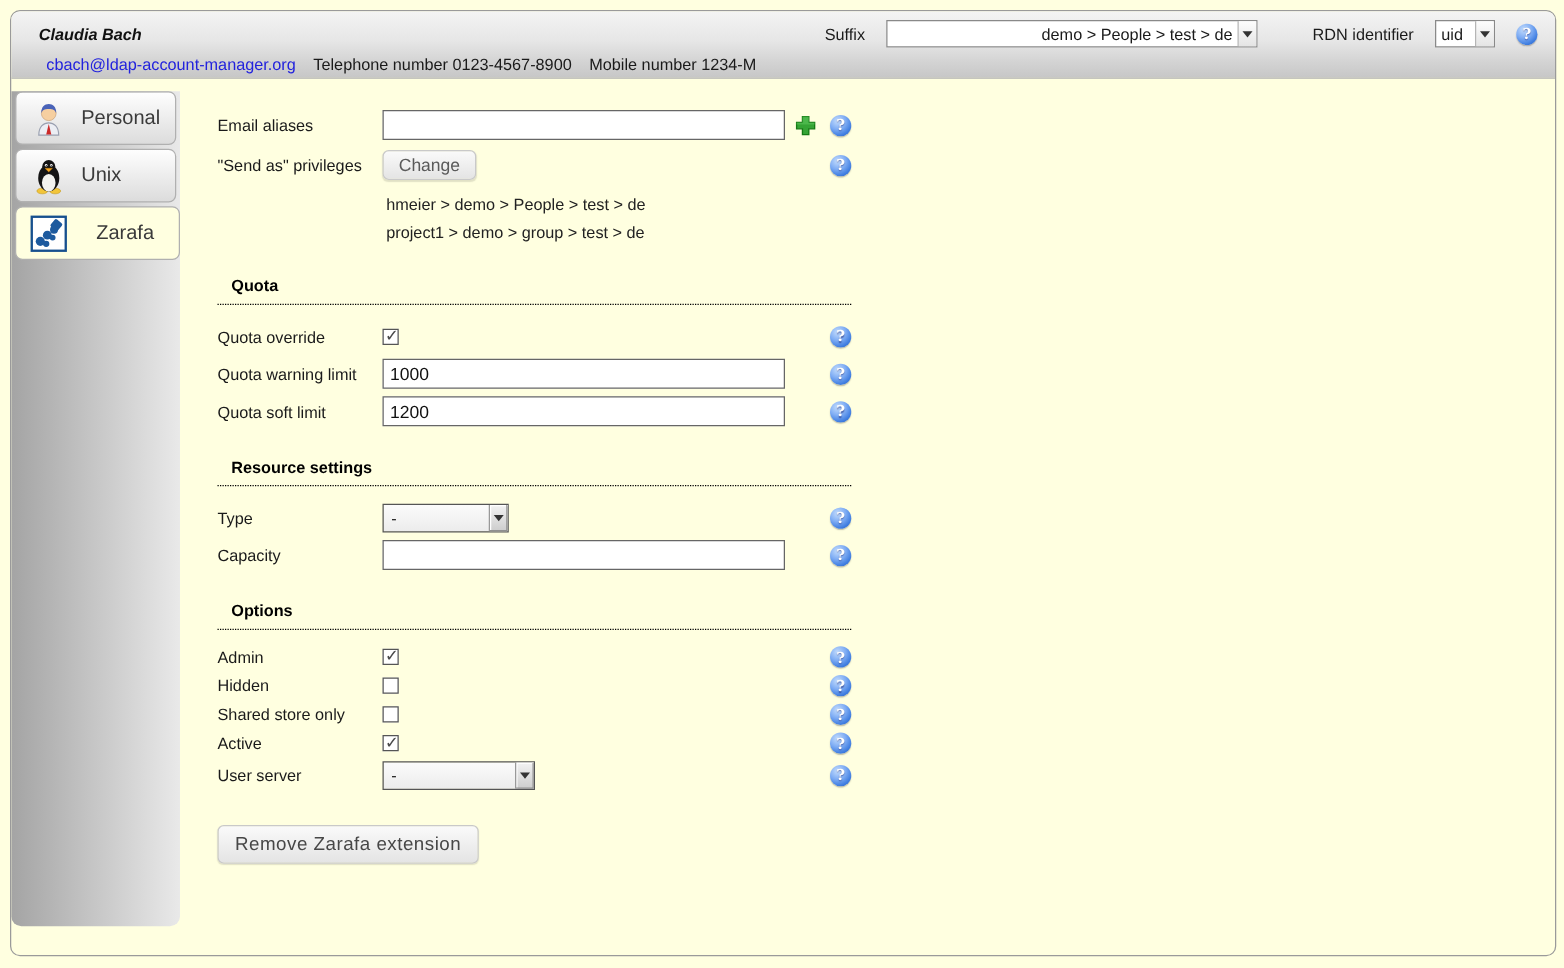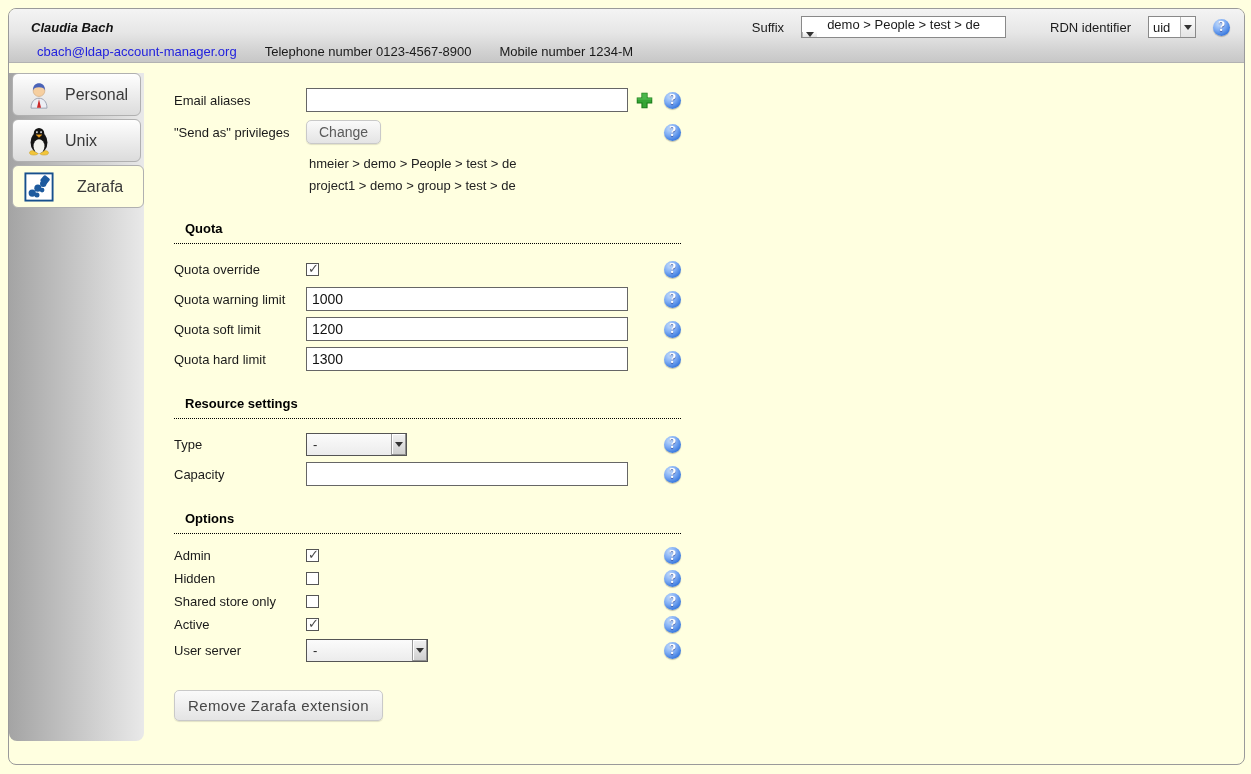--- a/index.html
+++ b/index.html
@@ -8,21 +8,21 @@
 
   .panel{position:absolute;left:8px;top:8px;width:1237px;height:757px;
     border:1px solid #9a9a9a;border-radius:8px;background:#FFFFE0;overflow:hidden;}
 
   
   .titlebar{height:54px;background:linear-gradient(to bottom,#f4f4f4 0%,#e6e6e6 45%,#d4d4d4 75%,#c7c7c7 100%);
     border-bottom:1px solid #b2b2b2;padding:5px 14px 0 14px;}
   .trow1{display:flex;align-items:center;height:26px;}
   .page-title{font-weight:bold;color:#111;margin-left:8px;font-style:italic;}
   .trow1-right{margin-left:auto;display:flex;align-items:center;gap:17px;}
-  .trow2{display:flex;align-items:center;height:22px;padding-left:14px;gap:28px;}
+  .trow2{display:flex;align-items:center;height:22px;padding-left:14px;gap:14px;}
   .email-link{color:#2222dd;cursor:pointer;}
   .hsel{display:inline-flex;align-items:center;height:22px;background:#fff;border:1px solid #898989;}
   .hsel .txt{flex:1;padding:0 4px;white-space:nowrap;overflow:hidden;}
   .hsel .txt.right{text-align:right;}
   .sel-btn{width:15px;align-self:stretch;display:flex;align-items:center;justify-content:center;
     background:linear-gradient(#fdfdfd,#e4e4e4);border-left:1px solid #b5b5b5;cursor:pointer;}
   .tri{width:0;height:0;border-left:4px solid transparent;border-right:4px solid transparent;border-top:5px solid #333;}
 
   
   .help-icon{width:17px;height:17px;border-radius:50%;flex:none;display:inline-block;position:relative;cursor:pointer;
@@ -70,21 +70,21 @@
 </head>
 <body>
 
 <div class="panel">
 
   <div class="titlebar">
     <div class="trow1">
       <span class="page-title">Claudia Bach</span>
       <div class="trow1-right">
         <span>Suffix</span>
-        <span class="hsel" style="width:205px;flex-direction:column;">
+        <span class="hsel" style="width:297px;">
           <span class="txt right">demo &gt; People &gt; test &gt; de</span>
           <span class="sel-btn">
               <span class="tri"></span>
             </span>
         </span>
         <span style="width:10px;"></span>
         <span>RDN identifier</span>
         <span class="hsel" style="width:48px;">
           <span class="txt">uid</span>
           <span class="sel-btn">
@@ -206,27 +206,20 @@
             <span class="help-icon"></span>
           </span>
       </div>
       <div class="frow">
         <span class="flabel">Quota soft limit</span>
         <input class="tin" type="text" value="1200" style="">
         <span class="helpslot">
             <span class="help-icon"></span>
           </span>
       </div>
-      <div class="frow">
-        <span class="flabel">Quota hard limit</span>
-        <input class="tin" type="text" value="1300" style="">
-        <span class="helpslot">
-            <span class="help-icon"></span>
-          </span>
-      </div>
 
       
       <div class="section">
         <span class="stitle">Resource settings</span>
       </div>
       <div class="gap10"></div>
 
       <div class="frow">
         <span class="flabel">Type</span>
         <span class="fselect" style="width:101px;">

